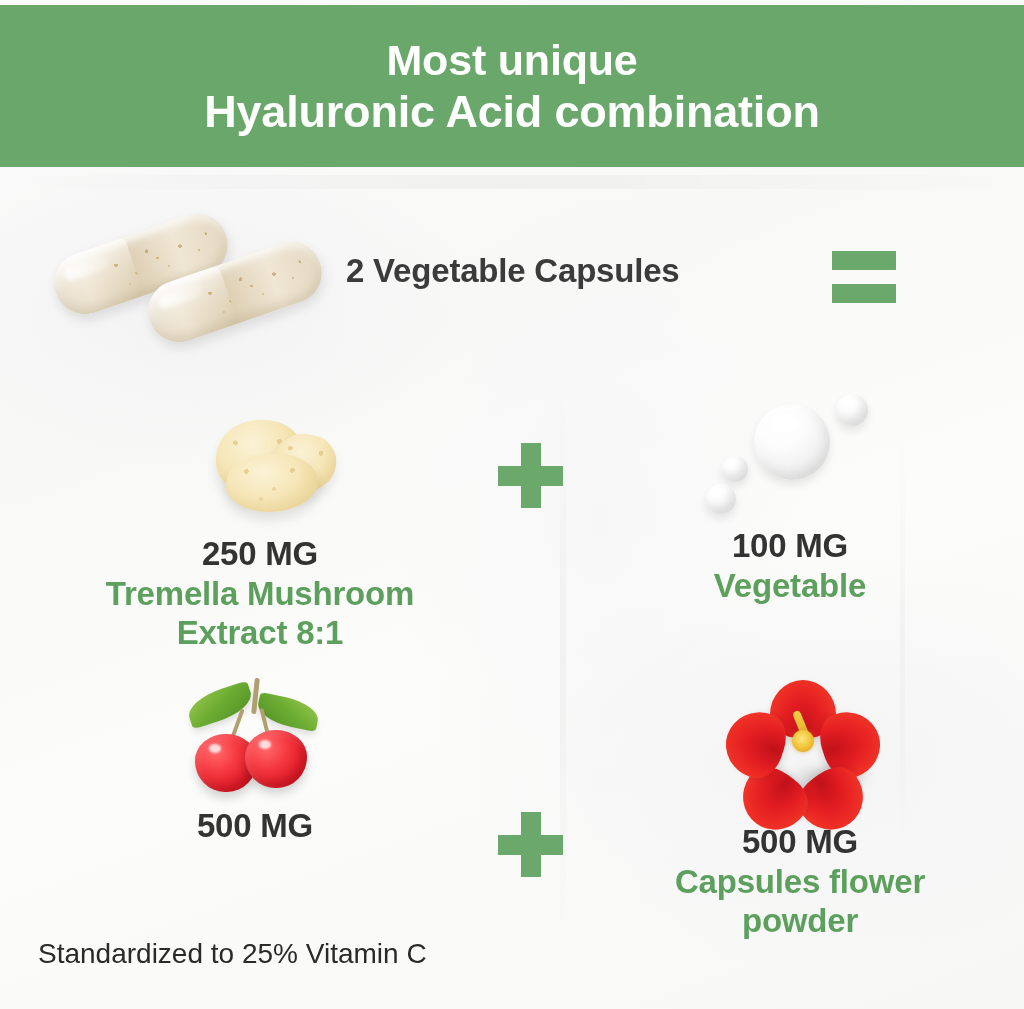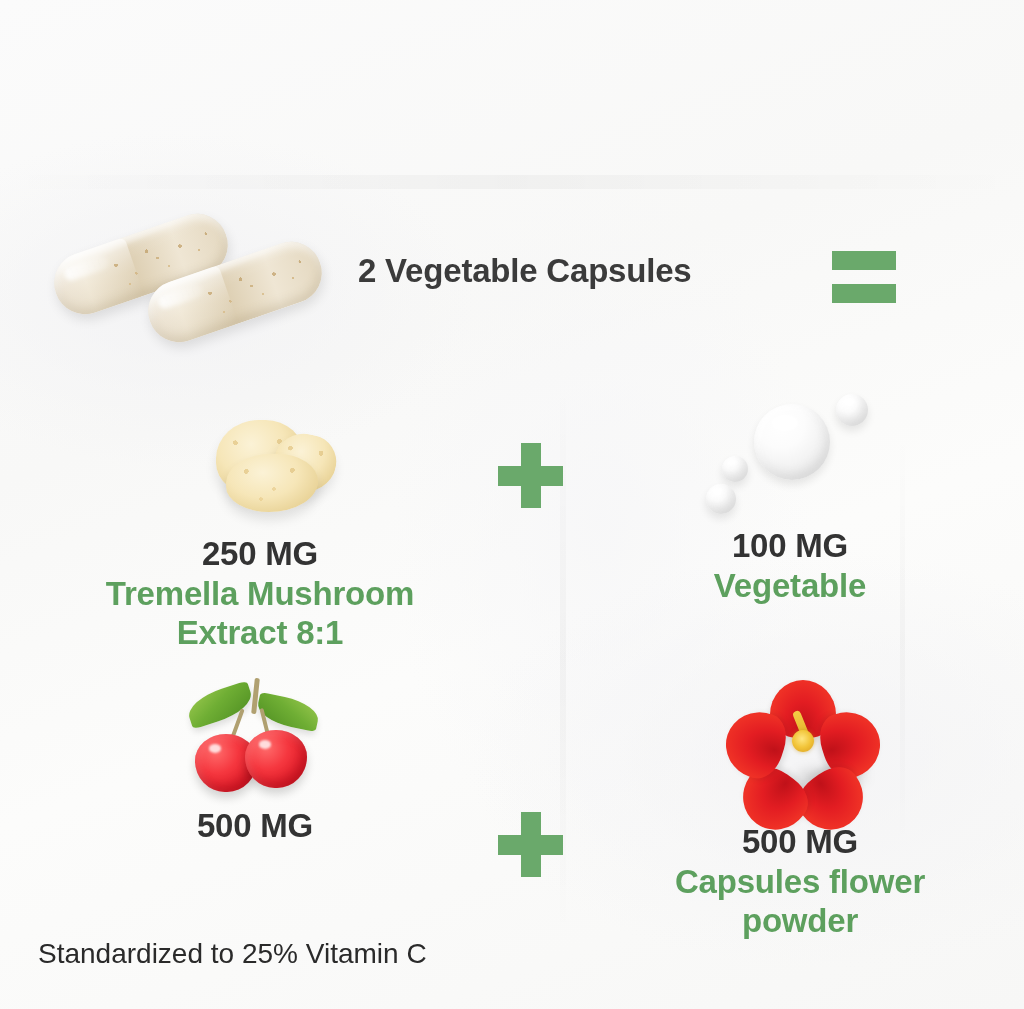--- a/index.html
+++ b/index.html
@@ -123,21 +123,20 @@
       radial-gradient(circle 2px at 16% 80%, #d8bd8c 0 60%, transparent 62%),
       radial-gradient(circle 2px at 45% 45%, #cdb07e 0 60%, transparent 62%);
     opacity: 0.85;
   }
 
   #capsule-caption {
     position: absolute;
     left: 346px;
     top: 250px;
     width: 470px;
-    margin-left: 12px;
   }
   .caption-line {
     color: #3b3b3b;
     font-weight: bold;
     font-size: 33px;
     line-height: 41px;
     letter-spacing: -0.2px;
     white-space: nowrap;
   }
 
@@ -358,20 +357,24 @@
 </style>
 </head>
 <body>
 
 <div id="page">
 
   <div class="crease" style="left:0;top:175px;width:1024px;height:14px;"></div>
   <div class="crease" style="left:560px;top:380px;width:6px;height:560px;background:linear-gradient(180deg,rgba(0,0,0,0) 0%,rgba(0,0,0,0.03) 50%,rgba(0,0,0,0) 100%);"></div>
   <div class="crease" style="left:900px;top:430px;width:5px;height:420px;background:linear-gradient(180deg,rgba(0,0,0,0) 0%,rgba(0,0,0,0.028) 50%,rgba(0,0,0,0) 100%);"></div>
 
+  <div id="header-band">
+    <div class="header-line">Most unique</div>
+    <div class="header-line l2">Hyaluronic Acid combination</div>
+  </div>
 
   <div id="capsule-art">
     <div class="capsule" id="capsule-back">
       <div class="capsule-cap"></div>
       <div class="capsule-grains"></div>
     </div>
     <div class="capsule" id="capsule-front">
       <div class="capsule-cap"></div>
       <div class="capsule-grains"></div>
     </div>

